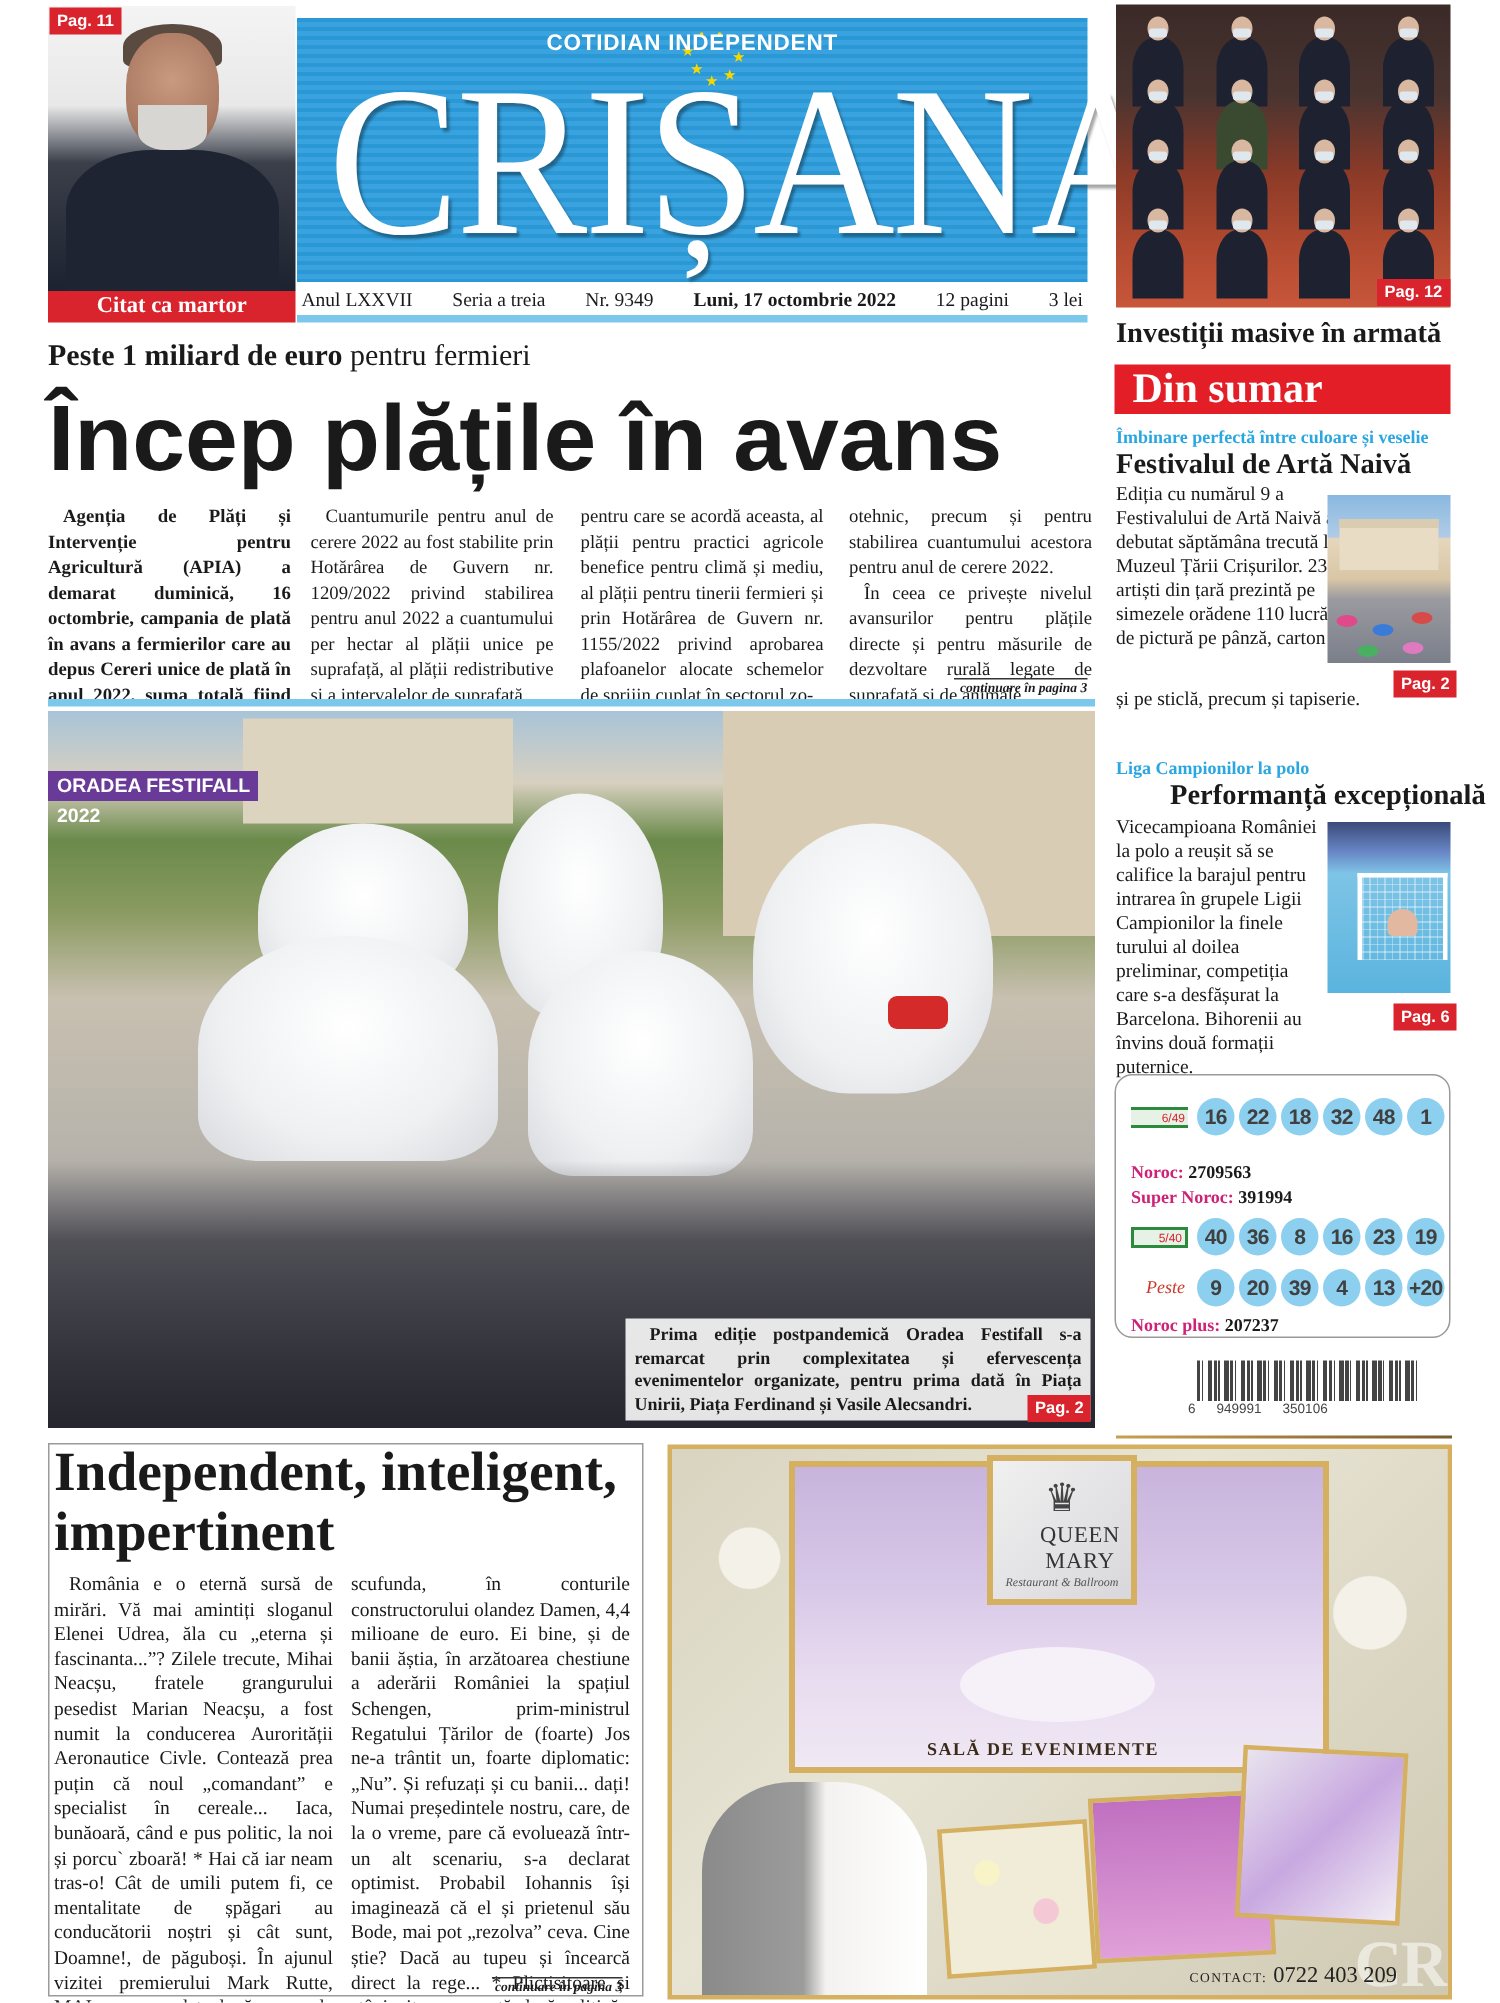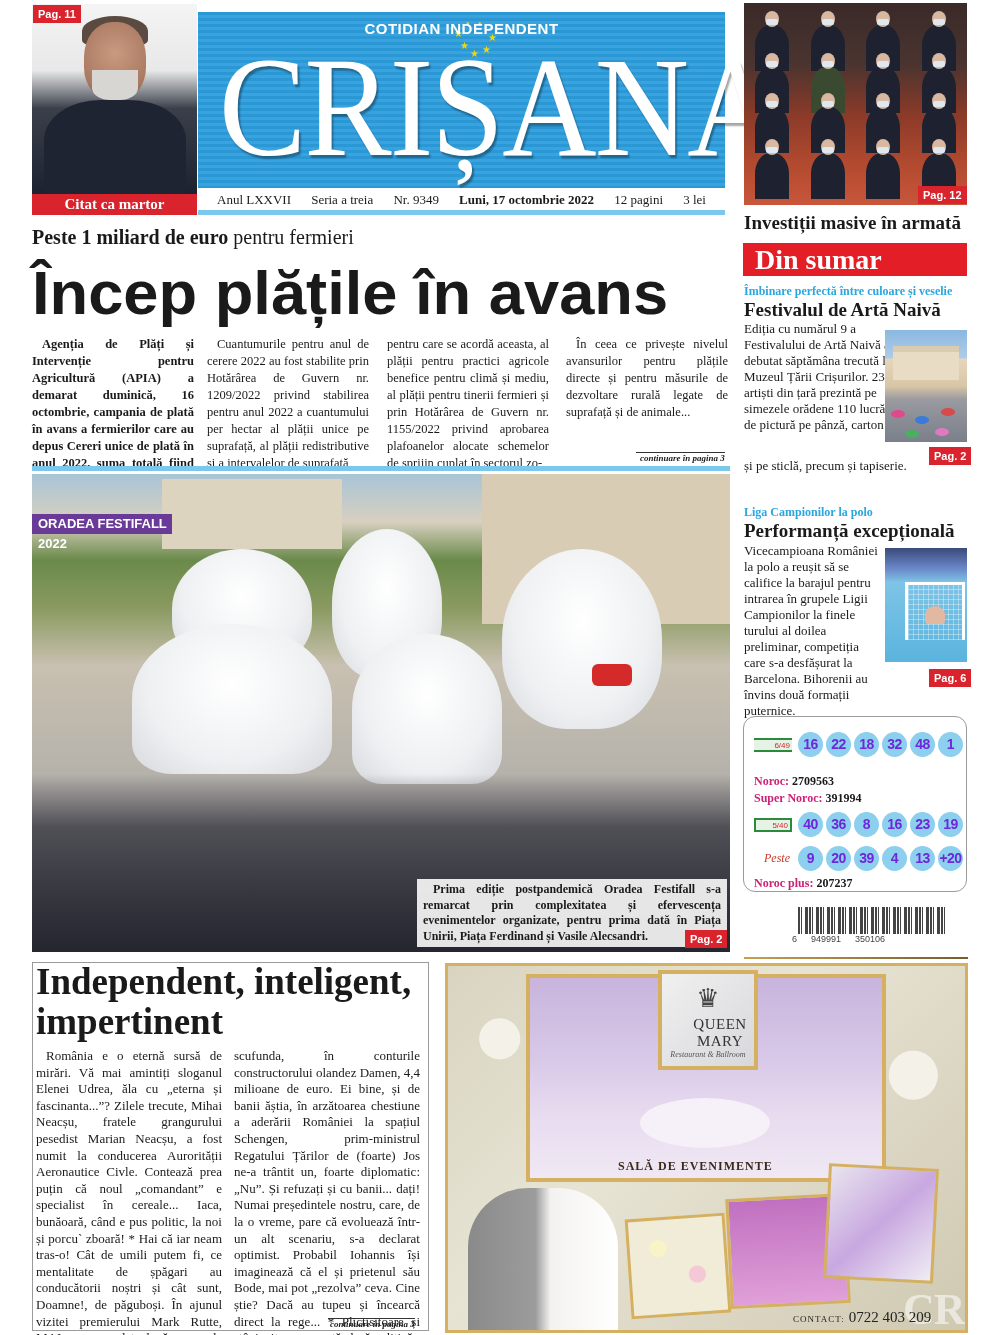--- a/index.html
+++ b/index.html
@@ -13,21 +13,21 @@
   #portrait .head { position: absolute; left: 52px; top: 18px; width: 62px; height: 78px; border-radius: 45% 45% 42% 42%; background: radial-gradient(circle at 50% 40%, #c99a80 0%, #a87860 70%, #7a5442 100%); }
   #portrait .beard { position: absolute; left: 60px; top: 66px; width: 46px; height: 30px; border-radius: 0 0 40% 40%; background: #d8d6d2; }
   #portrait .hair { position: absolute; left: 50px; top: 12px; width: 66px; height: 30px; border-radius: 50% 50% 20% 20%; background: #5a4a40; }
   #portrait .body { position: absolute; left: 12px; top: 96px; width: 142px; height: 100px; border-radius: 40% 40% 0 0; background: #1f2433; }
   #citat { left: 32px; top: 194px; width: 165px; height: 21px; background: #d9232d; color: #fff; font-size: 15px; font-weight: bold; text-align: center; line-height: 21px; }
   #masthead { left: 198px; top: 12px; width: 527px; height: 176px; background: repeating-linear-gradient(180deg, #2b98d6 0px, #2b98d6 3px, #3aa3df 3px, #3aa3df 6px); }
   #masthead .tagline { position: absolute; top: 8px; left: 0; width: 100%; text-align: center; color: #fff; font-family: "Liberation Sans", sans-serif; font-size: 15px; font-weight: bold; letter-spacing: 0.5px; }
   #masthead .logo { position: absolute; top: 20px; left: 0; width: 100%; text-align: center; color: #fff; font-family: "Liberation Serif", serif; font-size: 142px; line-height: 150px; letter-spacing: -2px; text-shadow: 2px 3px 2px rgba(0,0,0,0.35); transform: scaleX(0.92); }
   #masthead .stars { position: absolute; left: 250px; top: 8px; width: 50px; height: 44px; }
   #masthead .stars span { position: absolute; color: #f5d800; font-size: 10px; }
-  #info-bar { left: 198px; top: 190px; width: 527px; height: 20px; display: flex; justify-content: space-between; align-items: center; font-size: 13px; padding: 0 19px; }
+  #info-bar { left: 198px; top: 190px; width: 527px; height: 20px; display: flex; justify-content: space-between; align-items: center; font-size: 13px; padding: 0 3px; }
   #info-bar .bold { font-weight: bold; }
   #info-rule { left: 198px; top: 210px; width: 527px; height: 5px; background: #7cc8ec; }
 
   
   #photo-china { left: 744px; top: 3px; width: 223px; height: 202px; background: linear-gradient(180deg, #3a2a28 0%, #4a3430 30%, #8a3a28 55%, #b24a30 80%, #c8563a 100%); overflow: hidden; }
   #photo-china .row { position: absolute; left: 0; width: 100%; display: flex; justify-content: space-around; }
   #photo-china .person { width: 34px; height: 46px; background: #1e2230; border-radius: 45% 45% 0 0; position: relative; }
   #photo-china .person::before { content: ""; position: absolute; left: 10px; top: -14px; width: 14px; height: 16px; border-radius: 50%; background: #d8b8a0; }
   #photo-china .person::after { content: ""; position: absolute; left: 11px; top: -6px; width: 12px; height: 6px; background: #dfe8ee; border-radius: 2px; }
   #headline-china { left: 744px; top: 212px; width: 225px; font-size: 19px; font-weight: bold; }
@@ -39,34 +39,34 @@
 
   #sumar1-kicker { left: 744px; top: 284px; }
   #sumar1-title { left: 744px; top: 299px; }
   #sumar1-text { left: 744px; top: 321px; width: 160px; }
   #sumar1-text2 { left: 744px; top: 458px; width: 220px; }
   #photo-naive { left: 885px; top: 330px; width: 82px; height: 112px; background: linear-gradient(180deg, #8ab8e0 0%, #b0cce6 25%, #e6d6bc 26%, #d8c6a6 50%, #9a9aa0 62%, #7a7f8a 100%); overflow: hidden; }
   #photo-naive .building { position: absolute; left: 8px; top: 16px; width: 66px; height: 34px; background: #e8dcc4; border-top: 6px solid #d9ccb0; }
   #photo-naive .cushion { position: absolute; width: 14px; height: 8px; border-radius: 50%; }
 
   #sumar2-kicker { left: 744px; top: 505px; }
-  #sumar2-title { left: 744px; top: 520px; font-family: Liberation Serif, serif; }
+  #sumar2-title { left: 780px; top: 520px; font-family: Liberation Serif, serif; }
   #sumar2-text { left: 744px; top: 543px; width: 135px; }
   #photo-polo { left: 885px; top: 548px; width: 82px; height: 114px; background: linear-gradient(180deg, #3a4a7a 0%, #6a88c8 18%, #7ec4e6 30%, #5ab4de 100%); overflow: hidden; }
   #photo-polo .goal { position: absolute; left: 20px; top: 34px; width: 60px; height: 58px; border: 3px solid #fff; border-bottom: none; background: repeating-linear-gradient(90deg, rgba(255,255,255,0.35) 0 1px, transparent 1px 5px), repeating-linear-gradient(0deg, rgba(255,255,255,0.35) 0 1px, transparent 1px 5px); }
   #photo-polo .player { position: absolute; left: 40px; top: 58px; width: 20px; height: 18px; border-radius: 50% 50% 20% 20%; background: #e2b8a0; }
 
   
   #lotto { left: 743px; top: 716px; width: 224px; height: 176px; border: 1px solid #9a9a9a; border-radius: 12px; background: #fff; }
   .lotto-row { position: absolute; left: 10px; display: flex; align-items: center; }
   .lotto-logo { width: 38px; height: 14px; font-family: "Liberation Sans", sans-serif; font-size: 8px; line-height: 12px; text-align: right; padding-right: 2px; margin-right: 6px; }
   .logo-649 { border-top: 2px solid #2c8a3c; border-bottom: 2px solid #2c8a3c; background: #e6f2e6; color: #d9232d; }
   .logo-540 { border: 2px solid #2c8a3c; background: #e6f2e6; color: #d9232d; }
   .logo-joker { color: #c83a2a; font-family: "Liberation Serif", serif; font-size: 12px; font-style: italic; background: transparent; }
-  .ball { width: 25px; height: 25px; border-radius: 50%; background: #8ccfee; color: #6d28d9; font-family: "Liberation Sans", sans-serif; font-weight: bold; font-size: 14px; text-align: center; line-height: 25px; margin-right: 3px; letter-spacing: -0.5px; }
+  .ball { width: 25px; height: 25px; border-radius: 50%; background: #8ccfee; color: #404040; font-family: "Liberation Sans", sans-serif; font-weight: bold; font-size: 14px; text-align: center; line-height: 25px; margin-right: 3px; letter-spacing: -0.5px; }
   .lotto-label { position: absolute; left: 10px; font-size: 12px; font-weight: bold; }
   .lotto-label .k { color: #cc2277; }
 
   #barcode { left: 790px; top: 907px; width: 170px; height: 38px; }
   #barcode .bars { height: 27px; background: repeating-linear-gradient(90deg, #444 0 2px, #fff 2px 3px, #444 3px 4px, #fff 4px 7px, #444 7px 10px, #fff 10px 11px); margin-left: 8px; width: 150px; }
   #barcode .digits { font-family: "Liberation Sans", sans-serif; font-size: 9px; color: #444; display: flex; gap: 14px; padding-left: 2px; }
   #gold-rule { left: 744px; top: 957px; width: 224px; height: 2px; background: linear-gradient(90deg, #c8a050, #7a5a30); }
 
   
   #lead-kicker { left: 32px; top: 226px; font-size: 20px; }
@@ -260,20 +260,21 @@
 <div class="col lead-bold" style="left:32px;">
   <p>Agenția de Plăți și Intervenție pentru Agricultură (APIA) a demarat duminică, 16 octombrie, campania de plată în avans a fermierilor care au depus Cereri unice de plată în anul 2022, suma totală fiind de peste 1 miliard de euro.</p>
 </div>
 <div class="col" style="left:207px;">
   <p>Cuantumurile pentru anul de cerere 2022 au fost stabilite prin Hotărârea de Guvern nr. 1209/2022 privind stabilirea pentru anul 2022 a cuantumului per hectar al plății unice pe suprafață, al plății redistributive și a intervalelor de suprafață</p>
 </div>
 <div class="col" style="left:387px;">
   <p style="text-indent:0">pentru care se acordă aceasta, al plății pentru practici agricole benefice pentru climă și mediu, al plății pentru tinerii fermieri și prin Hotărârea de Guvern nr. 1155/2022 privind aprobarea plafoanelor alocate schemelor de sprijin cuplat în sectorul zo-</p>
 </div>
 <div class="col" style="left:566px;">
+  <p style="text-indent:0">otehnic, precum și pentru stabilirea cuantumului acestora pentru anul de cerere 2022.</p>
   <p>În ceea ce privește nivelul avansurilor pentru plățile directe și pentru măsurile de dezvoltare rurală legate de suprafață și de animale...</p>
 </div>
 <div class="abs cont-link" style="left:636px; top:452px;">continuare în pagina 3</div>
 <div class="abs" id="lead-rule"></div>
 
 <div class="abs" id="main-photo">
   <div class="building-l"></div>
   <div class="building-r"></div>
   <div class="banner">ORADEA FESTIFALL 2022</div>
   <div class="wing" style="left:140px;top:75px;width:140px;height:120px;"></div>

